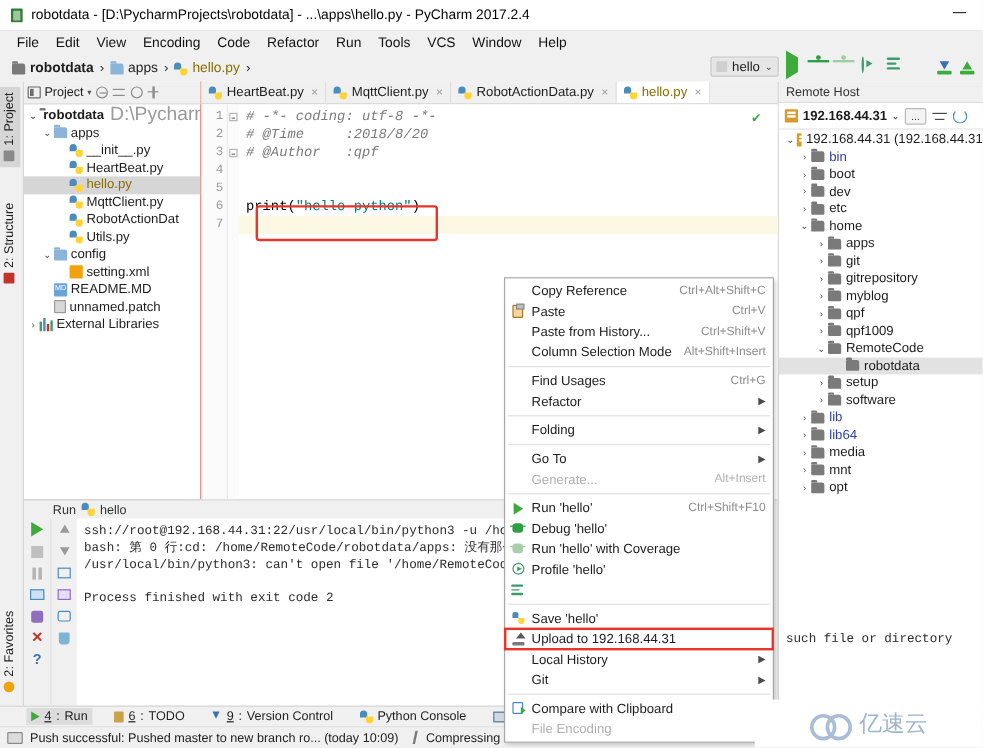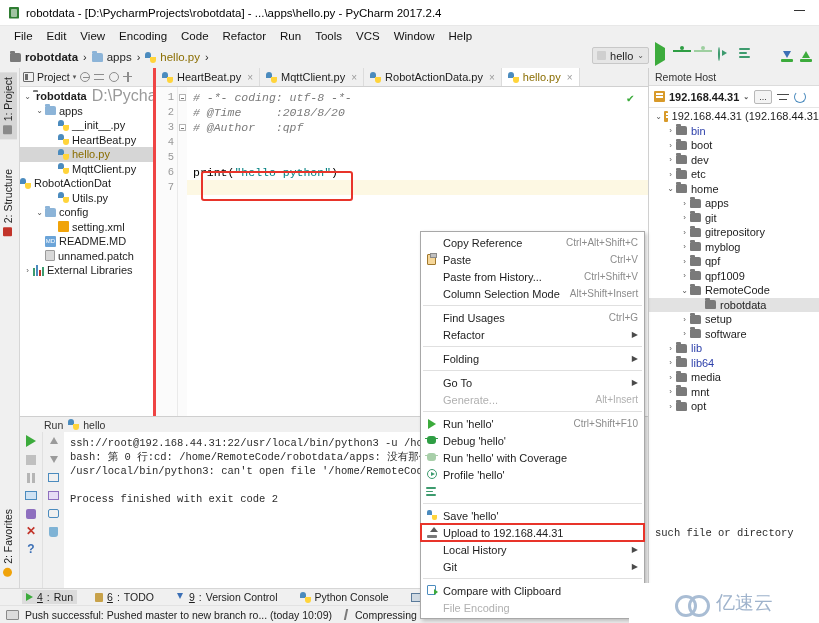--- a/index.html
+++ b/index.html
@@ -88,21 +88,21 @@
     font-size:10.5px; color:#1d1d1d; padding:5px 3px; white-space:nowrap;
     display:flex; align-items:center; gap:4px;
   }
   .vtab.active { background:#d6d6d6; }
   .vtab .dot { width:9px;height:9px;border-radius:1px;display:inline-block; }
   .vtab .dot.proj{background:#8a8a8a;}
   .vtab .dot.struct{background:#c2342a;}
   .vtab .dot.star{background:#f0a30a;border-radius:50%;}
 
   
-  .projpanel { width:136px; background:#ffffff; border-right:3px solid #ef4444; display:flex; flex-direction:column; }
+  .projpanel { width:148px; background:#ffffff; border-right:1px solid #ef4444; display:flex; flex-direction:column; }
   .panel-head {
     height:19px; background:#f0f0f0; display:flex; align-items:center; gap:4px;
     padding:0 3px; border-bottom:1px solid #dcdcdc; font-size:10.5px;
   }
   .panel-head .ph-label{ display:flex; align-items:center; gap:3px; }
   .ph-ic { width:11px;height:10px;border:1.3px solid #6b6b6b;border-radius:1px;position:relative;display:inline-block;}
   .ph-ic:after{content:"";position:absolute;left:1px;top:1px;width:3px;height:6px;background:#6b6b6b;}
   .ph-btn { width:11px;height:11px;position:relative;display:inline-block;opacity:.75;}
   .ph-caret { font-size:7px;color:#555; }
   .ic-collapse { border:1.4px solid #6b6b6b;border-radius:50%;width:10px;height:10px;}
@@ -381,21 +381,21 @@
               <span class="nm">HeartBeat.py</span>
             </div>
             <div class="node sel" style="padding-left:38px;">
               <span class="py-ic"></span>
               <span class="nm yellowtxt">hello.py</span>
             </div>
             <div class="node" style="padding-left:38px;">
               <span class="py-ic"></span>
               <span class="nm">MqttClient.py</span>
             </div>
-            <div class="node" style="">
+            <div class="node" style="padding-left:38px;">
               <span class="py-ic"></span>
               <span class="nm">RobotActionDat</span>
             </div>
             <div class="node" style="padding-left:38px;">
               <span class="py-ic"></span>
               <span class="nm">Utils.py</span>
             </div>
             <div class="node" style="padding-left:14px;">
               <span class="arrow">⌄</span>
               <span class="fold-ic blue"></span>

